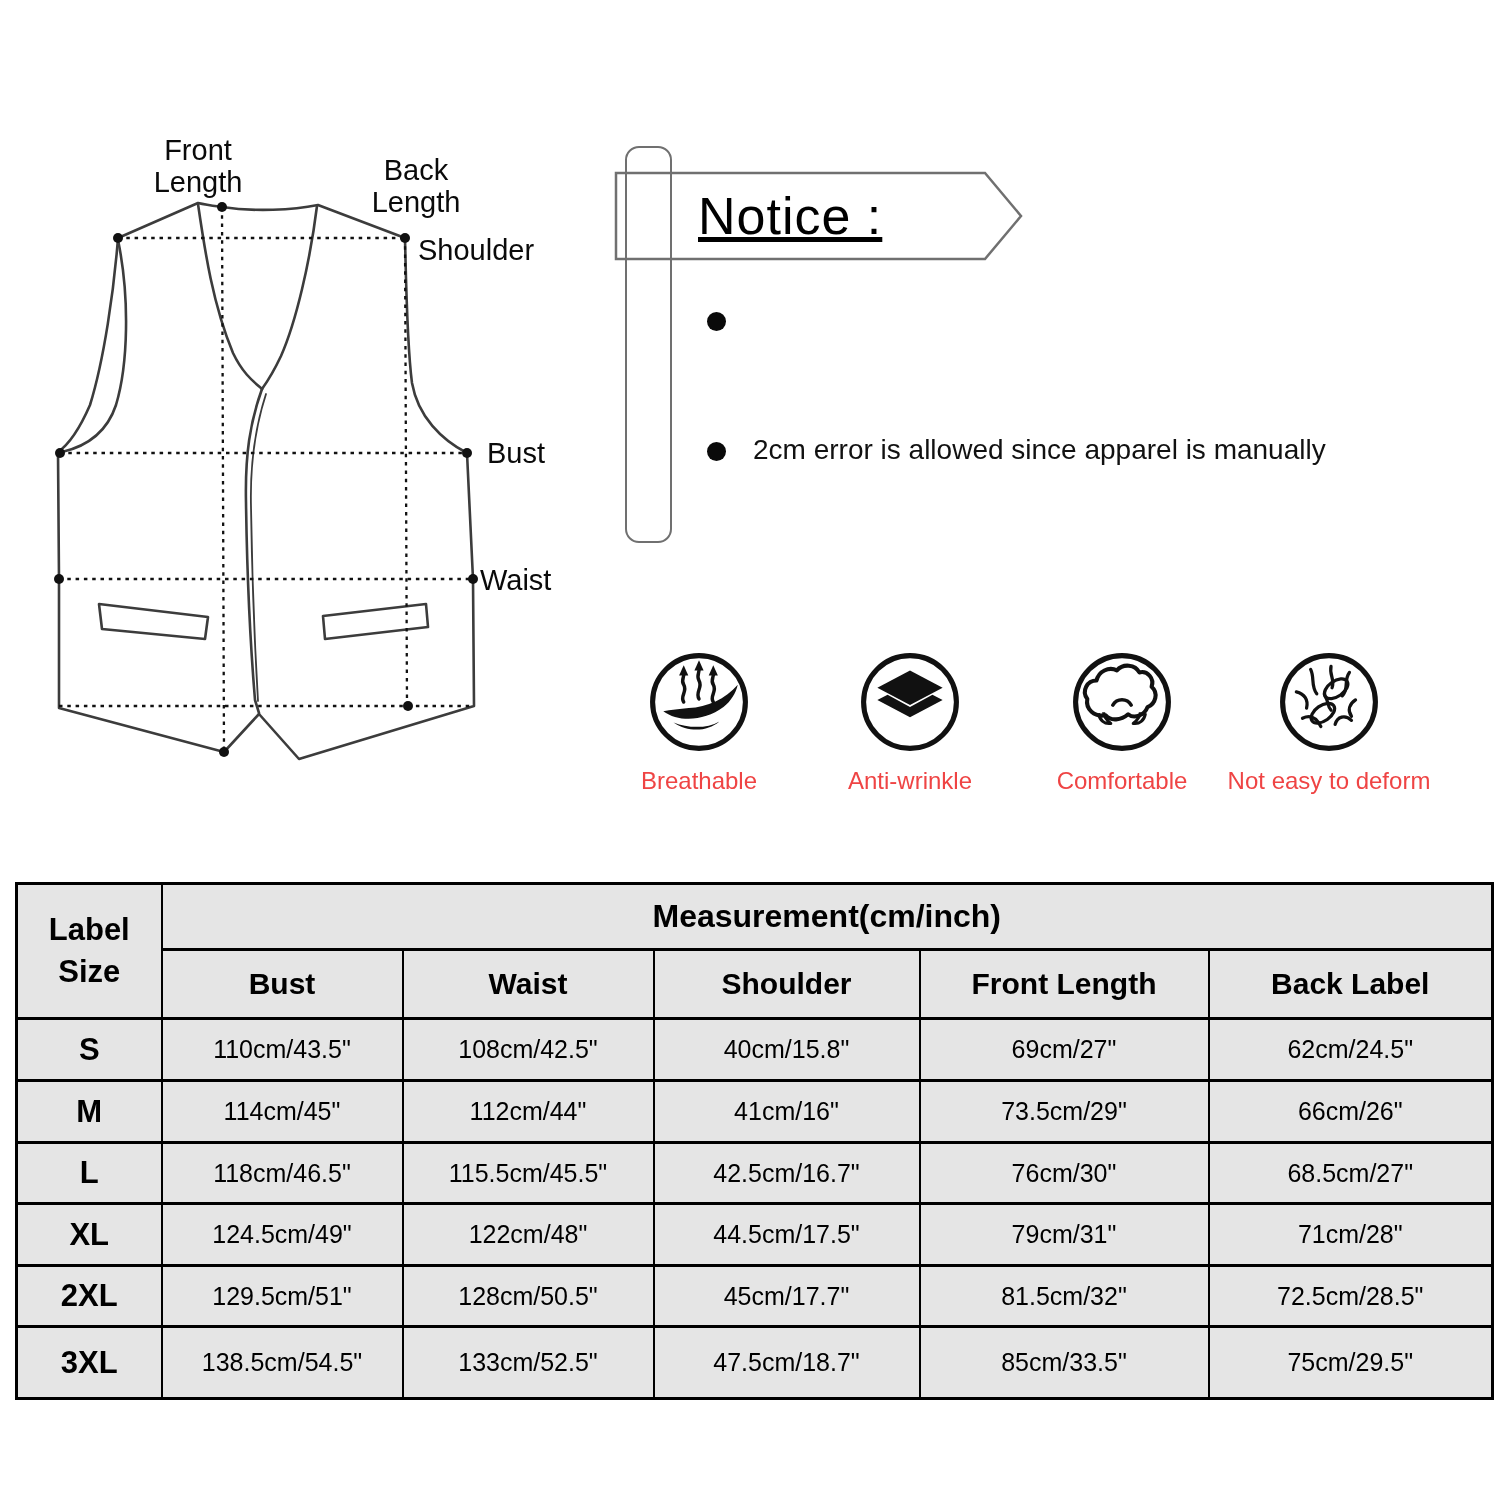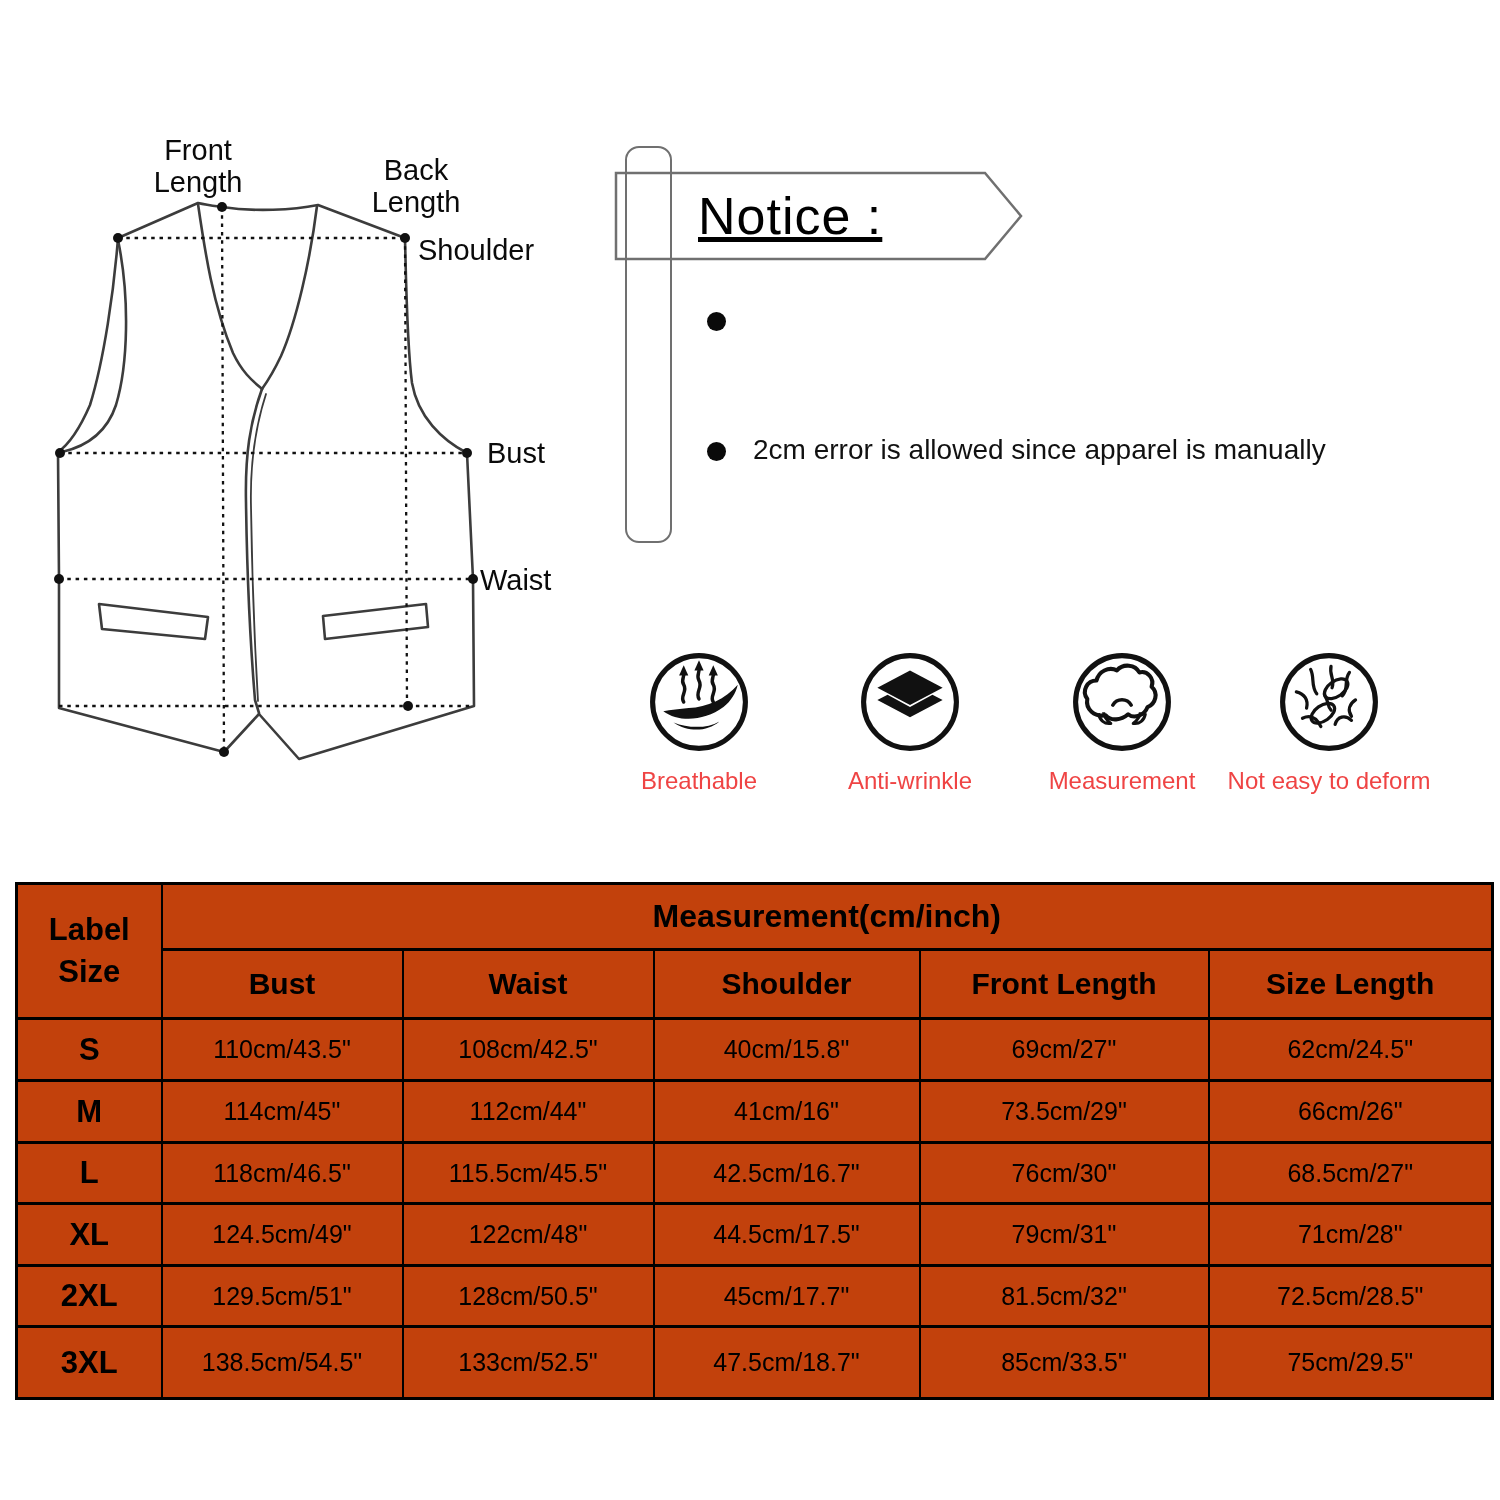--- a/index.html
+++ b/index.html
@@ -17,21 +17,21 @@
   .notice-body{left:753px;font-size:28px;line-height:44px;width:660px;color:#111;}
   .notice-body div{white-space:nowrap;}
   
   .feature{top:651px;width:220px;text-align:center;}
   .feature svg{width:102px;height:102px;display:block;margin:0 auto;}
   .feature .flabel{margin-top:14px;font-size:24px;color:#ef4444;white-space:nowrap;}
   
   #size-table{left:15px;top:882px;width:1476px;border-collapse:collapse;table-layout:fixed;
               border:3px solid #000;}
   #size-table th,#size-table td{border-style:solid;border-color:#000;border-width:3px 2px;
-              text-align:center;vertical-align:middle;padding:0;background:#c2410c;}
+              text-align:center;vertical-align:middle;padding:0;background:#e5e5e5;}
   th.corner{font-size:31px;font-weight:bold;line-height:42px;}
   th.group{font-size:32px;font-weight:bold;}
   th.colh{font-size:30px;font-weight:bold;}
   th.rowsize{font-size:31px;font-weight:bold;}
   td.val{font-size:25px;font-weight:normal;}
   tr.r-h1{height:66px;} tr.r-h2{height:69px;}
   tr.r-d1{height:62px;} tr.r-d2{height:62px;} tr.r-d3{height:61px;}
   tr.r-d4{height:62px;padding-left:11px;} tr.r-d5{height:61px;} tr.r-d6{height:72px;}
 </style>
 </head>
@@ -126,21 +126,21 @@
 </div>
 
 <div class="abs feature" style="left:1012px">
   <svg viewBox="0 0 100 100">
     <circle cx="50" cy="50" r="45.5" fill="none" stroke="#111" stroke-width="5"></circle>
     <path fill="none" stroke="#111" stroke-width="4" stroke-linejoin="round" d="M34,63 C23,65 14,57 16,47 C10,39 16,29 25,29 C27,20 37,15 45,19 C51,12 63,13 67,21 C75,19 82,27 79,35 C86,41 83,52 75,55 C72,63 62,67 56,62 C49,68 39,69 34,63 Z"></path>
     <path fill="none" stroke="#111" stroke-width="3.5" stroke-linecap="round" d="M41,53 C45,46 55,46 59,53"></path>
     <path fill="none" stroke="#111" stroke-width="3" stroke-linejoin="round" d="M27,61 C28,68 33,72 39,71 C34,67 32,64 32,60"></path>
     <path fill="none" stroke="#111" stroke-width="3" stroke-linejoin="round" d="M73,61 C72,68 67,72 61,71 C66,67 68,64 68,60"></path>
   </svg>
-  <div class="flabel">Measurement</div>
+  <div class="flabel">Comfortable</div>
 </div>
 
 <div class="abs feature" style="left:1219px">
   <svg viewBox="0 0 100 100">
     <circle cx="50" cy="50" r="45.5" fill="none" stroke="#111" stroke-width="5"></circle>
     <g stroke="#111" stroke-width="3.2" fill="none" stroke-linecap="round">
       <ellipse cx="57" cy="37" rx="13" ry="7.5" transform="rotate(-35 57 37)"></ellipse>
       <ellipse cx="44" cy="61" rx="13" ry="7.5" transform="rotate(-35 44 61)"></ellipse>
       <path d="M32,18 C36,26 32,34 38,42"></path>
       <path d="M52,15 C50,23 56,28 53,36"></path>
@@ -170,21 +170,21 @@
       <div>Label</div>
       <div>Size</div>
     </th>
     <th class="group" colspan="5">Measurement(cm/inch)</th>
   </tr>
   <tr class="r-h2">
     <th class="colh">Bust</th>
     <th class="colh">Waist</th>
     <th class="colh">Shoulder</th>
     <th class="colh">Front Length</th>
-    <th class="colh">Size Length</th>
+    <th class="colh">Back Label</th>
   </tr>
   <tr class="r-d1">
     <th class="rowsize">S</th>
     <td class="val">110cm/43.5"</td>
     <td class="val">108cm/42.5"</td>
     <td class="val">40cm/15.8"</td>
     <td class="val">69cm/27"</td>
     <td class="val">62cm/24.5"</td>
   </tr>
   <tr class="r-d2">

